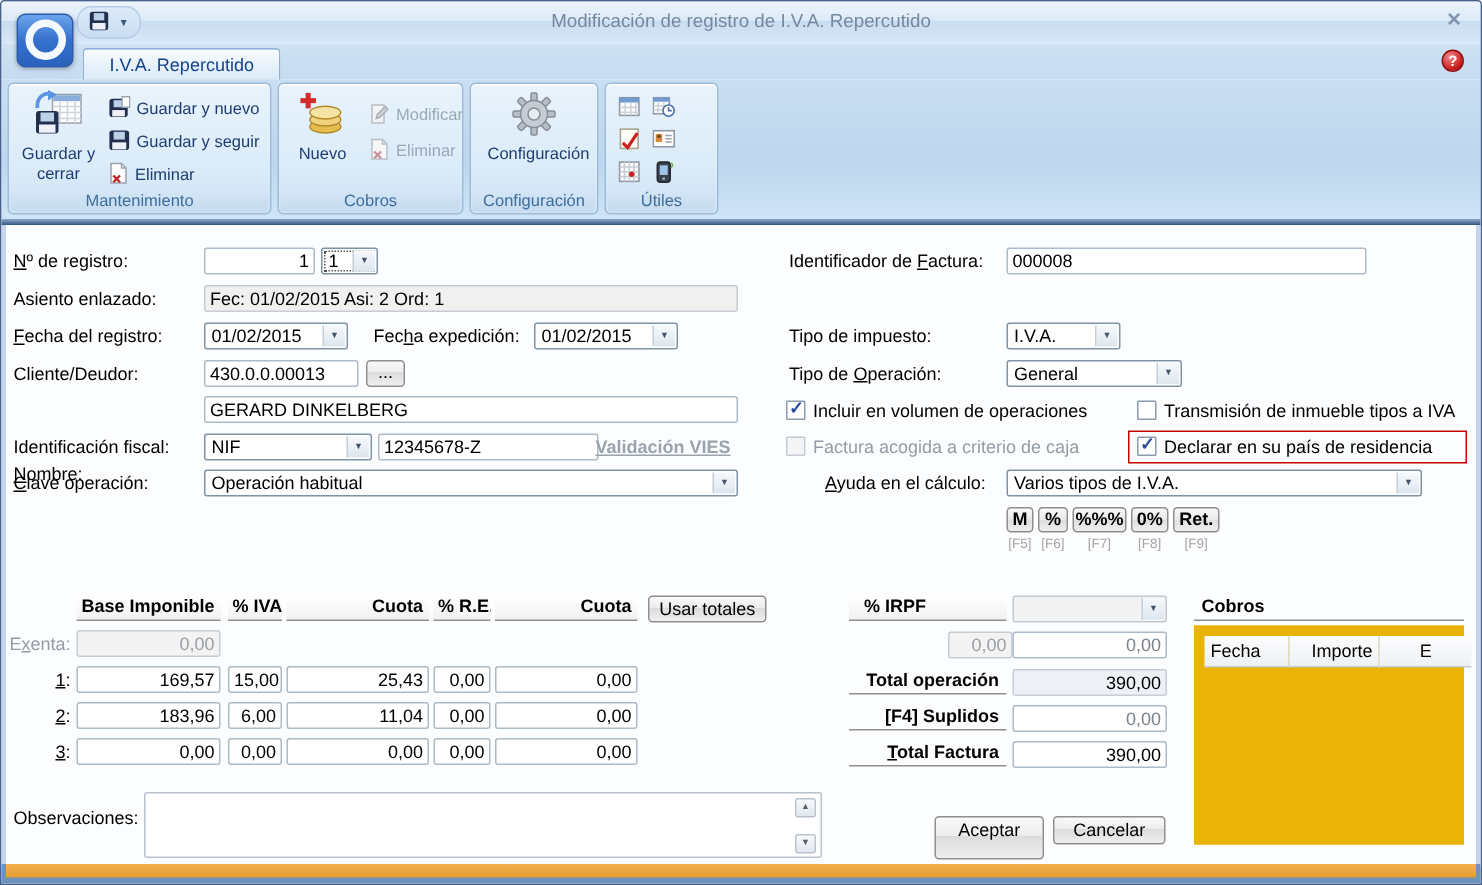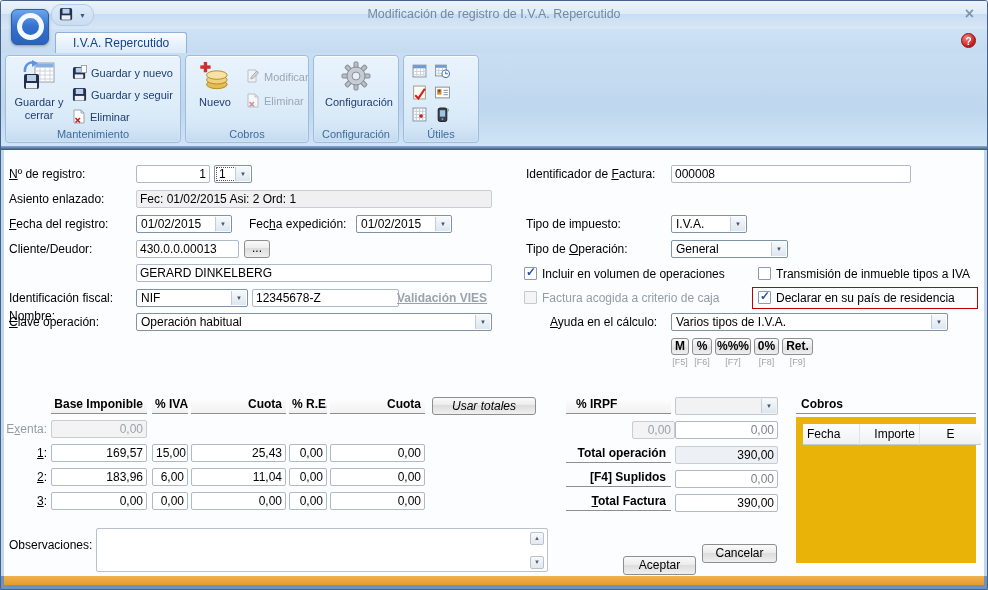--- a/index.html
+++ b/index.html
@@ -347,21 +347,21 @@
     <div class="hint" style="left:691px;top:207px;width:20px;">[F6]</div>
     <div class="hint" style="left:714px;top:207px;width:36px;">[F7]</div>
     <div class="hint" style="left:753px;top:207px;width:25px;">[F8]</div>
     <div class="hint" style="left:781px;top:207px;width:31px;">[F9]</div>
 
     <div class="th" style="left:50px;top:247px;width:96px;text-align:right;padding-right:4px;">Base Imponible</div>
     <div class="th" style="left:151px;top:247px;width:36px;padding-left:3px;">% IVA</div>
     <div class="th" style="left:190px;top:247px;width:95px;text-align:right;padding-right:4px;">Cuota</div>
     <div class="th" style="left:288px;top:247px;width:38px;padding-left:3px;">% R.E.</div>
     <div class="th" style="left:329px;top:247px;width:95px;text-align:right;padding-right:4px;">Cuota</div>
-    <div class="pbtn" style="left:431px;top:247px;width:104px;height:18px;line-height:16px;font-style:italic;">Usar totales</div>
+    <div class="pbtn" style="left:431px;top:247px;width:79px;height:18px;line-height:16px;">Usar totales</div>
 
     <div class="lbl gray rlbl" style="left:0;top:270px;width:46px;">E<u>x</u>enta:</div>
     <div class="inp dis num" style="left:50px;top:270px;width:96px;">0,00</div>
 
     <div class="lbl rlbl" style="left:0;top:294px;width:46px;"><u>1</u>:</div>
     <div class="inp num" style="left:50px;top:294px;width:96px;">169,57</div>
     <div class="inp num" style="left:151px;top:294px;width:36px;">15,00</div>
     <div class="inp num" style="left:190px;top:294px;width:95px;">25,43</div>
     <div class="inp num" style="left:288px;top:294px;width:38px;">0,00</div>
     <div class="inp num" style="left:329px;top:294px;width:95px;">0,00</div>
@@ -401,20 +401,20 @@
       <div class="hcell" style="left:57px;width:60px;text-align:right;padding-right:4px;">Importe</div>
       <div class="hcell" style="left:117px;width:61px;text-align:center;border-right:none;">E</div>
     </div>
 
     <div class="lbl" style="left:8px;top:386px;">Observaciones:</div>
     <div class="tarea" style="left:95px;top:378px;width:452px;height:44px;">
       <div class="spin" style="right:3px;top:3px;">▲</div>
       <div class="spin" style="right:3px;top:27px;">▼</div>
     </div>
 
-    <div class="pbtn" style="left:622px;top:406px;width:73px;height:19px;line-height:17px;">Aceptar</div>
+    <div class="pbtn" style="left:622px;top:394px;width:73px;height:29px;line-height:17px;">Aceptar</div>
     <div class="pbtn" style="left:701px;top:394px;width:75px;height:19px;line-height:17px;">Cancelar</div>
   </div>
 
   <div class="statusbar">
     <div class="orange"></div>
   </div>
 </div>
 
 </body></html>

